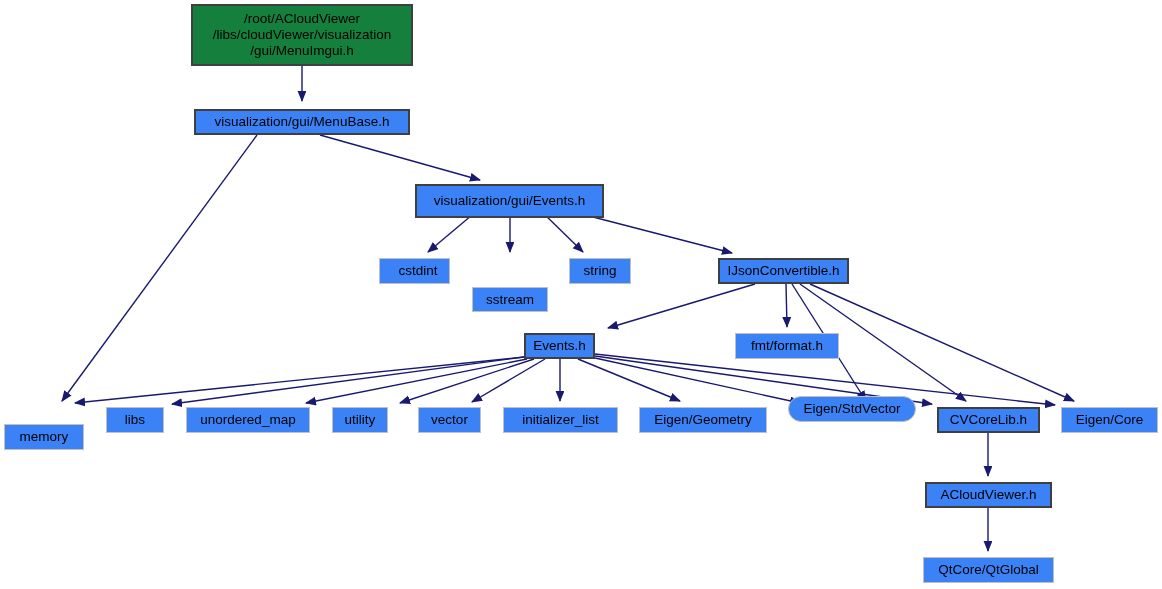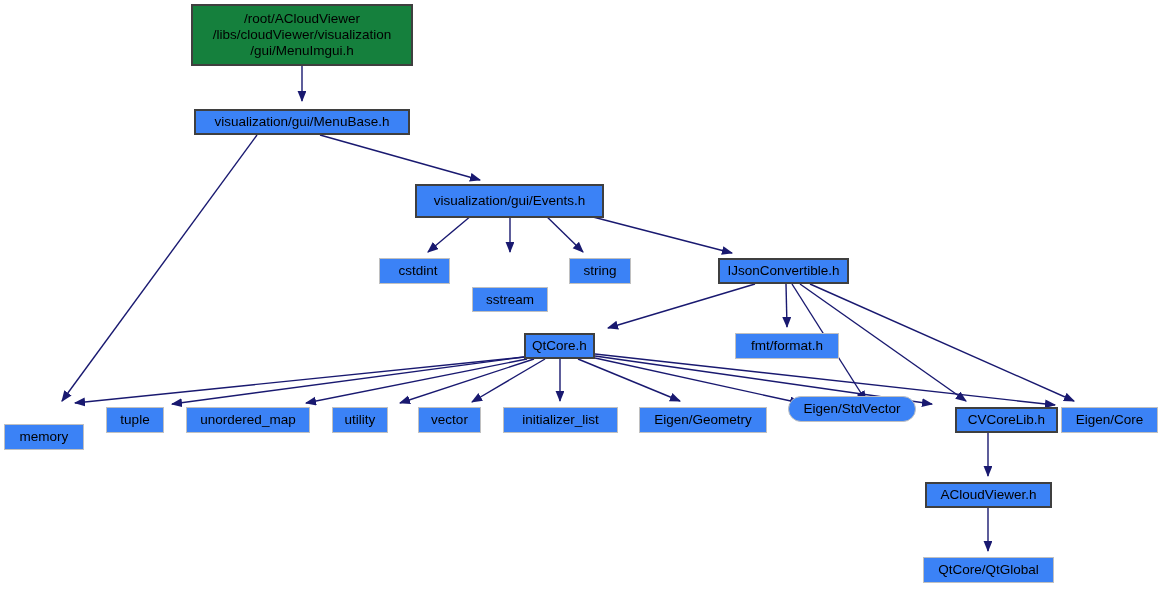--- a/index.html
+++ b/index.html
@@ -92,29 +92,29 @@
   <div id="node-layer">
       <div class="node-box current" style="left: 191px; top: 4px; width: 222px; height: 62px;"><span class="node-label">/root/ACloudViewer
 /libs/cloudViewer/visualization
 /gui/MenuImgui.h</span></div>
       <div class="node-box emph" style="left: 194px; top: 109px; width: 216px; height: 26px;"><span class="node-label">visualization/gui/MenuBase.h</span></div>
       <div class="node-box emph" style="left: 415px; top: 184px; width: 189px; height: 34px;"><span class="node-label">visualization/gui/Events.h</span></div>
       <div class="node-box" style="left: 379px; top: 258px; width: 71px; height: 26px; padding-left: 7px;"><span class="node-label">cstdint</span></div>
       <div class="node-box" style="left: 472px; top: 258px; width: 76px; height: 25px; margin-top: 29px;"><span class="node-label">sstream</span></div>
       <div class="node-box" style="left: 569px; top: 258px; width: 62px; height: 26px;"><span class="node-label">string</span></div>
       <div class="node-box emph" style="left: 718px; top: 258px; width: 131px; height: 26px;"><span class="node-label">IJsonConvertible.h</span></div>
-      <div class="node-box emph" style="left: 524px; top: 333px; width: 71px; height: 26px;"><span class="node-label">QtCore.h</span></div>
+      <div class="node-box emph" style="left: 524px; top: 333px; width: 71px; height: 26px;"><span class="node-label">Events.h</span></div>
       <div class="node-box" style="left: 735px; top: 333px; width: 104px; height: 26px;"><span class="node-label">fmt/format.h</span></div>
       <div class="node-box" style="left: 4px; top: 424px; width: 80px; height: 26px;"><span class="node-label">memory</span></div>
-      <div class="node-box" style="left: 106px; top: 407px; width: 58px; height: 26px;"><span class="node-label">tuple</span></div>
+      <div class="node-box" style="left: 106px; top: 407px; width: 58px; height: 26px;"><span class="node-label">libs</span></div>
       <div class="node-box" style="left: 186px; top: 407px; width: 124px; height: 26px;"><span class="node-label">unordered_map</span></div>
       <div class="node-box" style="left: 332px; top: 407px; width: 56px; height: 26px;"><span class="node-label">utility</span></div>
       <div class="node-box" style="left: 418px; top: 407px; width: 63px; height: 26px;"><span class="node-label">vector</span></div>
       <div class="node-box" style="left: 503px; top: 407px; width: 115px; height: 26px;"><span class="node-label">initializer_list</span></div>
       <div class="node-box" style="left: 639px; top: 407px; width: 128px; height: 26px;"><span class="node-label">Eigen/Geometry</span></div>
       <div class="node-box" style="left: 788px; top: 396px; width: 128px; height: 26px; border-radius: 13px;"><span class="node-label">Eigen/StdVector</span></div>
-      <div class="node-box emph" style="left: 937px; top: 407px; width: 103px; height: 26px; margin-left: 18px;"><span class="node-label">CVCoreLib.h</span></div>
+      <div class="node-box emph" style="left: 937px; top: 407px; width: 103px; height: 26px;"><span class="node-label">CVCoreLib.h</span></div>
       <div class="node-box" style="left: 1061px; top: 407px; width: 97px; height: 26px;"><span class="node-label">Eigen/Core</span></div>
       <div class="node-box emph" style="left: 925px; top: 482px; width: 127px; height: 26px;"><span class="node-label">ACloudViewer.h</span></div>
       <div class="node-box" style="left: 923px; top: 557px; width: 131px; height: 26px;"><span class="node-label">QtCore/QtGlobal</span></div>
     </div>
 
 </div>
 
 </body></html>

